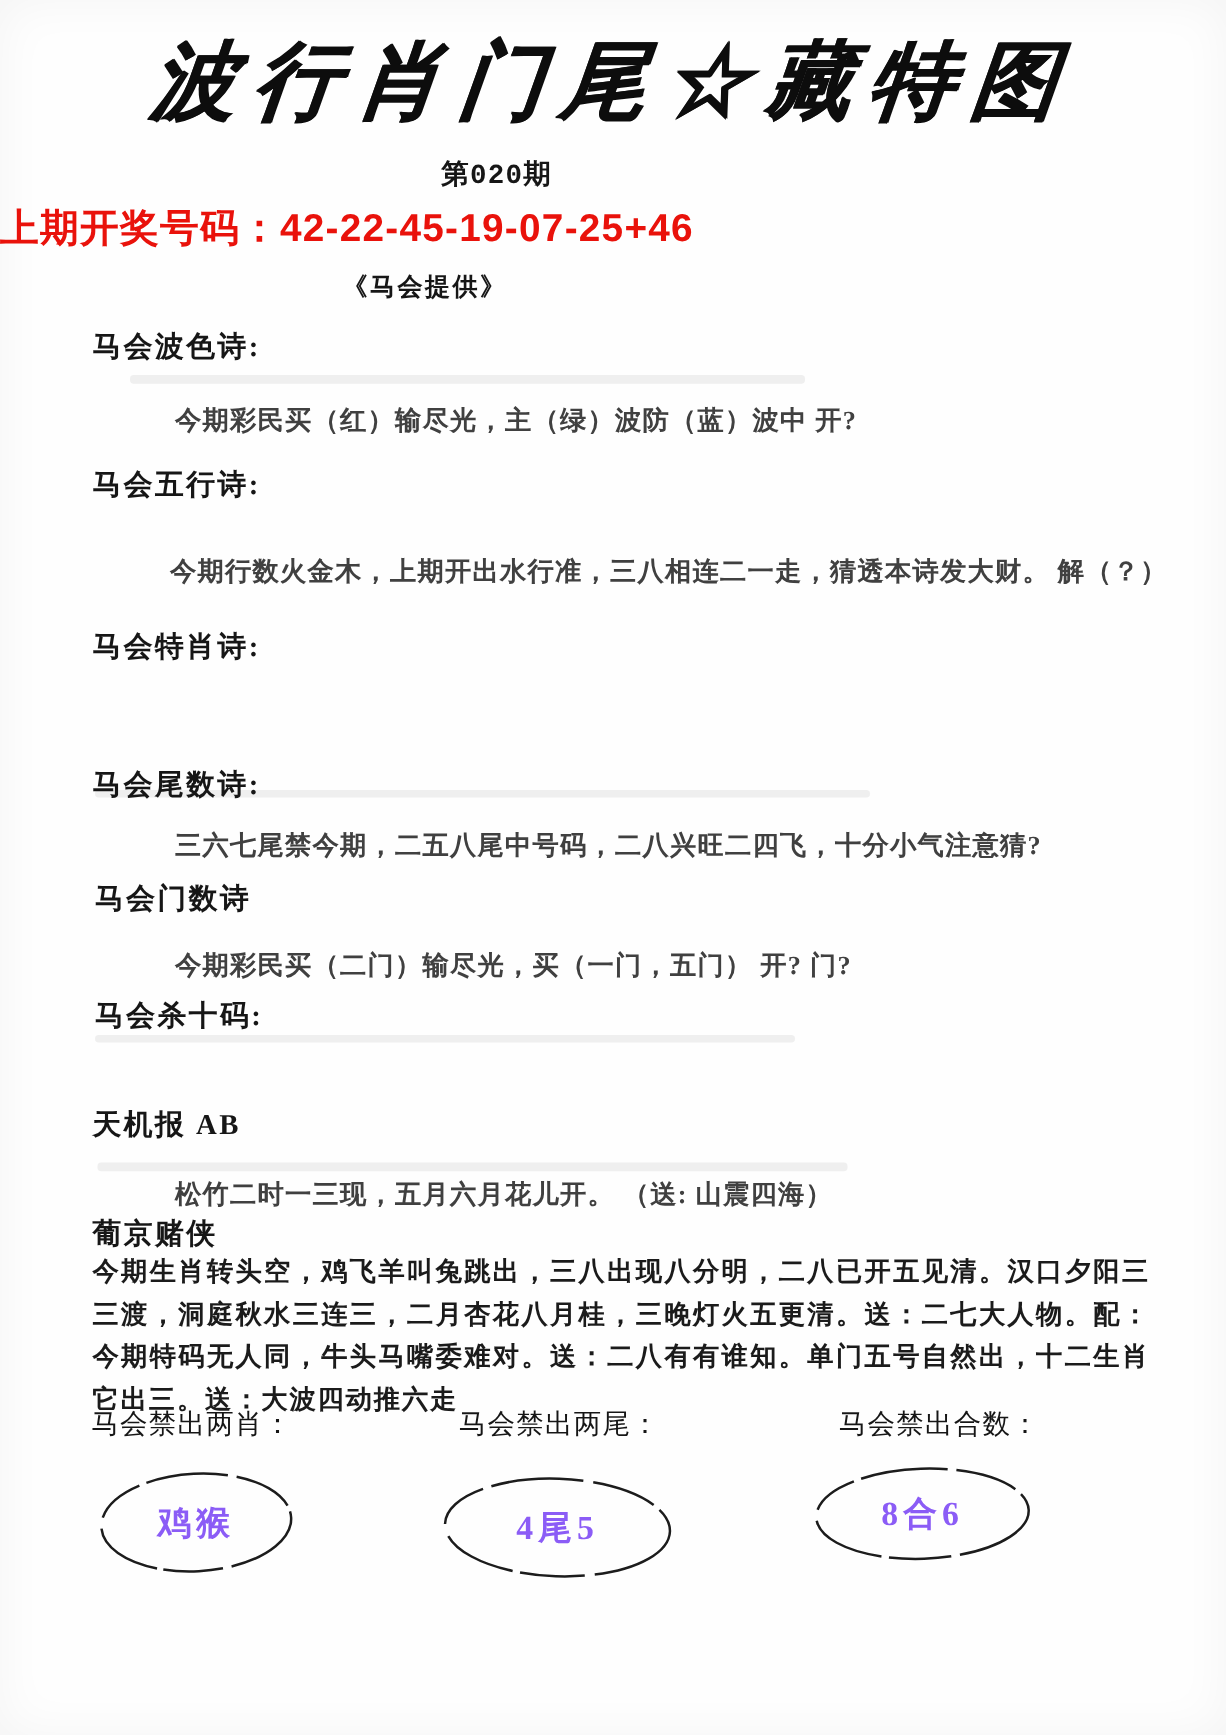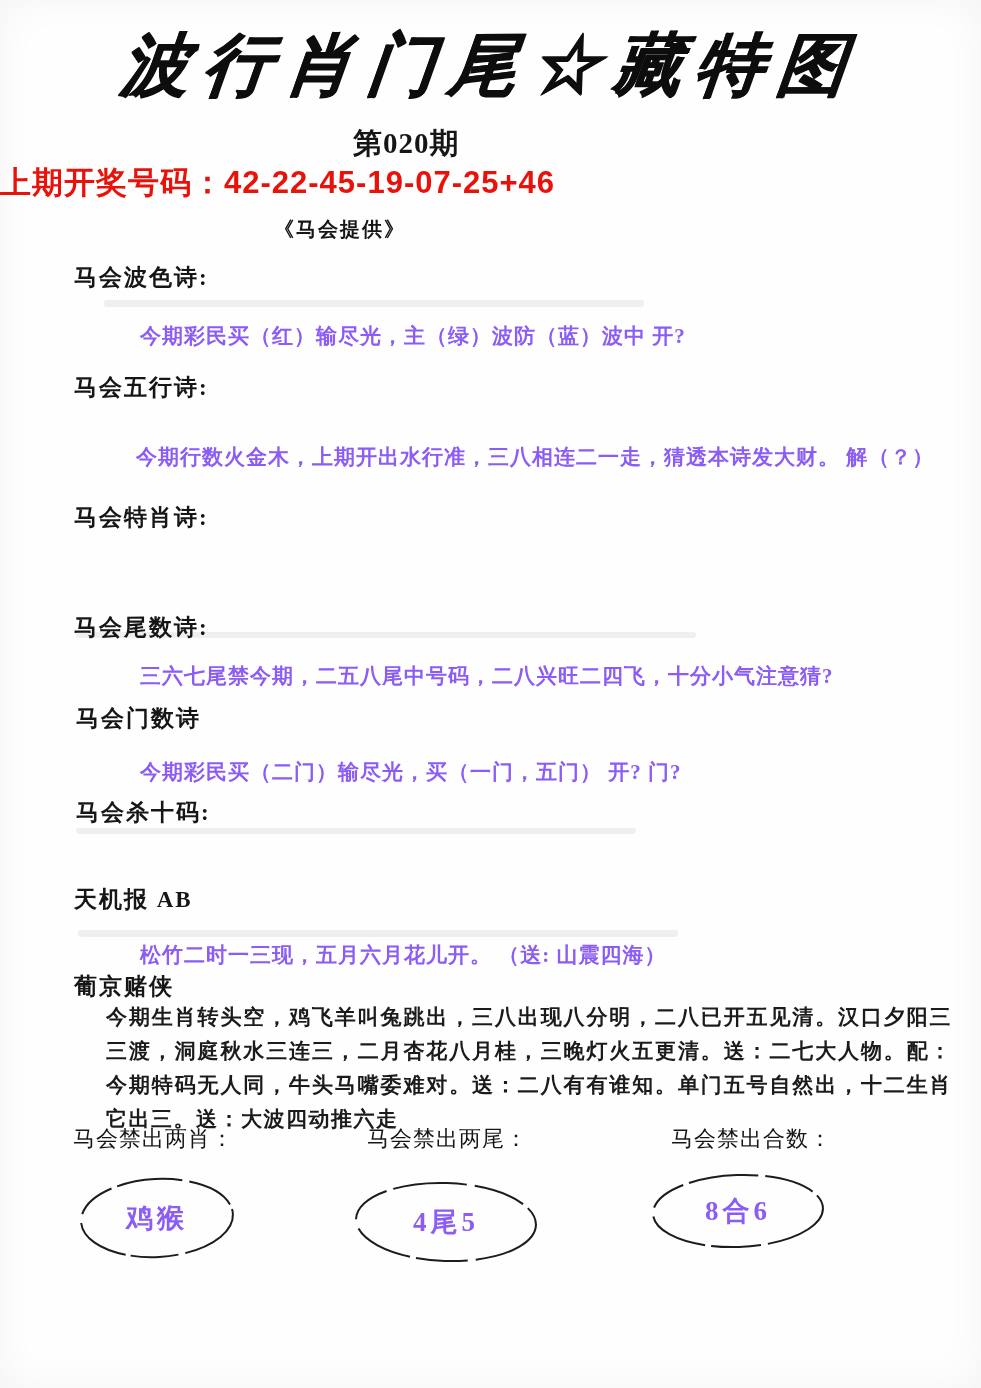--- a/index.html
+++ b/index.html
@@ -28,22 +28,22 @@
     font-weight: 900;
     font-style: italic;
     letter-spacing: 14px;
     white-space: nowrap;
     transform: skewX(-6deg);
     color: #0d0d0d;
     text-shadow: 1px 0 0 #0d0d0d, 0 1px 0 #0d0d0d;
   }
   .issue {
     left: 353px; top: 124px;
-    font-family: Liberation Serif, serif;
-    font-size: 29px;
+    font-family: Liberation Mono, monospace;
+    font-size: 22px;
     font-weight: bold;
     letter-spacing: 1px;
   }
   .lastdraw {
     left: 0; right: 0; top: 162px;
     text-align: left;
     font-family: "Liberation Sans", sans-serif;
     font-size: 31px;
     font-weight: bold;
     letter-spacing: 1px;
@@ -58,21 +58,21 @@
     font-size: 23px;
     font-weight: bold;
     letter-spacing: 2px;
     white-space: nowrap;
   }
   .sec-content {
     font-size: 21px;
     font-weight: bold;
     letter-spacing: 1px;
     white-space: nowrap;
-    color: #8b5cf6;
+    color: #404040;
   }
   .para-heading {
     font-size: 23px;
     font-weight: bold;
     letter-spacing: 2px;
   }
   .para-text {
     width: 846px;
     font-size: 21px;
     font-weight: bold;
@@ -137,21 +137,21 @@
 
   <div class="abs sec-heading" style="left:76px;  top:703px;">马会门数诗</div>
   <div class="abs sec-content" style="left:140px; top:758px;">今期彩民买（二门）输尽光，买（一门，五门） 开? 门?</div>
 
   <div class="abs sec-heading" style="left:76px;  top:797px;">马会杀十码:</div>
 
   <div class="abs sec-heading" style="left:74px;  top:884px;">天机报 AB</div>
   <div class="abs sec-content" style="left:140px; top:941px;">松竹二时一三现，五月六月花儿开。 （送: 山震四海）</div>
 
   <div class="abs para-heading" style="left:74px; top:971px;">葡京赌侠</div>
-  <div class="abs para-text" style="left:74px; top:1000px;margin-left:32px;">今期生肖转头空，鸡飞羊叫兔跳出，三八出现八分明，二八已开五见清。汉口夕阳三三渡，洞庭秋水三连三，二月杏花八月桂，三晚灯火五更清。送：二七大人物。配：今期特码无人同，牛头马嘴委难对。送：二八有有谁知。单门五号自然出，十二生肖它出三。送：大波四动推六走</div>
+  <div class="abs para-text" style="left:74px; top:1000px;">今期生肖转头空，鸡飞羊叫兔跳出，三八出现八分明，二八已开五见清。汉口夕阳三三渡，洞庭秋水三连三，二月杏花八月桂，三晚灯火五更清。送：二七大人物。配：今期特码无人同，牛头马嘴委难对。送：二八有有谁知。单门五号自然出，十二生肖它出三。送：大波四动推六走</div>
 
   <div class="abs forbid-label" style="left:73px;  top:1124px;">马会禁出两肖：</div>
   <div class="abs forbid-label" style="left:367px; top:1124px;">马会禁出两尾：</div>
   <div class="abs forbid-label" style="left:671px; top:1124px;">马会禁出合数：</div>
 
   <div class="abs oval-box" style="left:78px; top:1176px; width:158px; height:84px;">
     <svg viewBox="0 0 158 84">
       <ellipse cx="79" cy="42" rx="76" ry="39" fill="none" stroke="#1c1c1c" stroke-width="2" stroke-dasharray="66 7 48 5 58 9 40 6" transform="rotate(-3 79 42)"></ellipse>
     </svg>
     <span class="oval-value">鸡猴</span>

